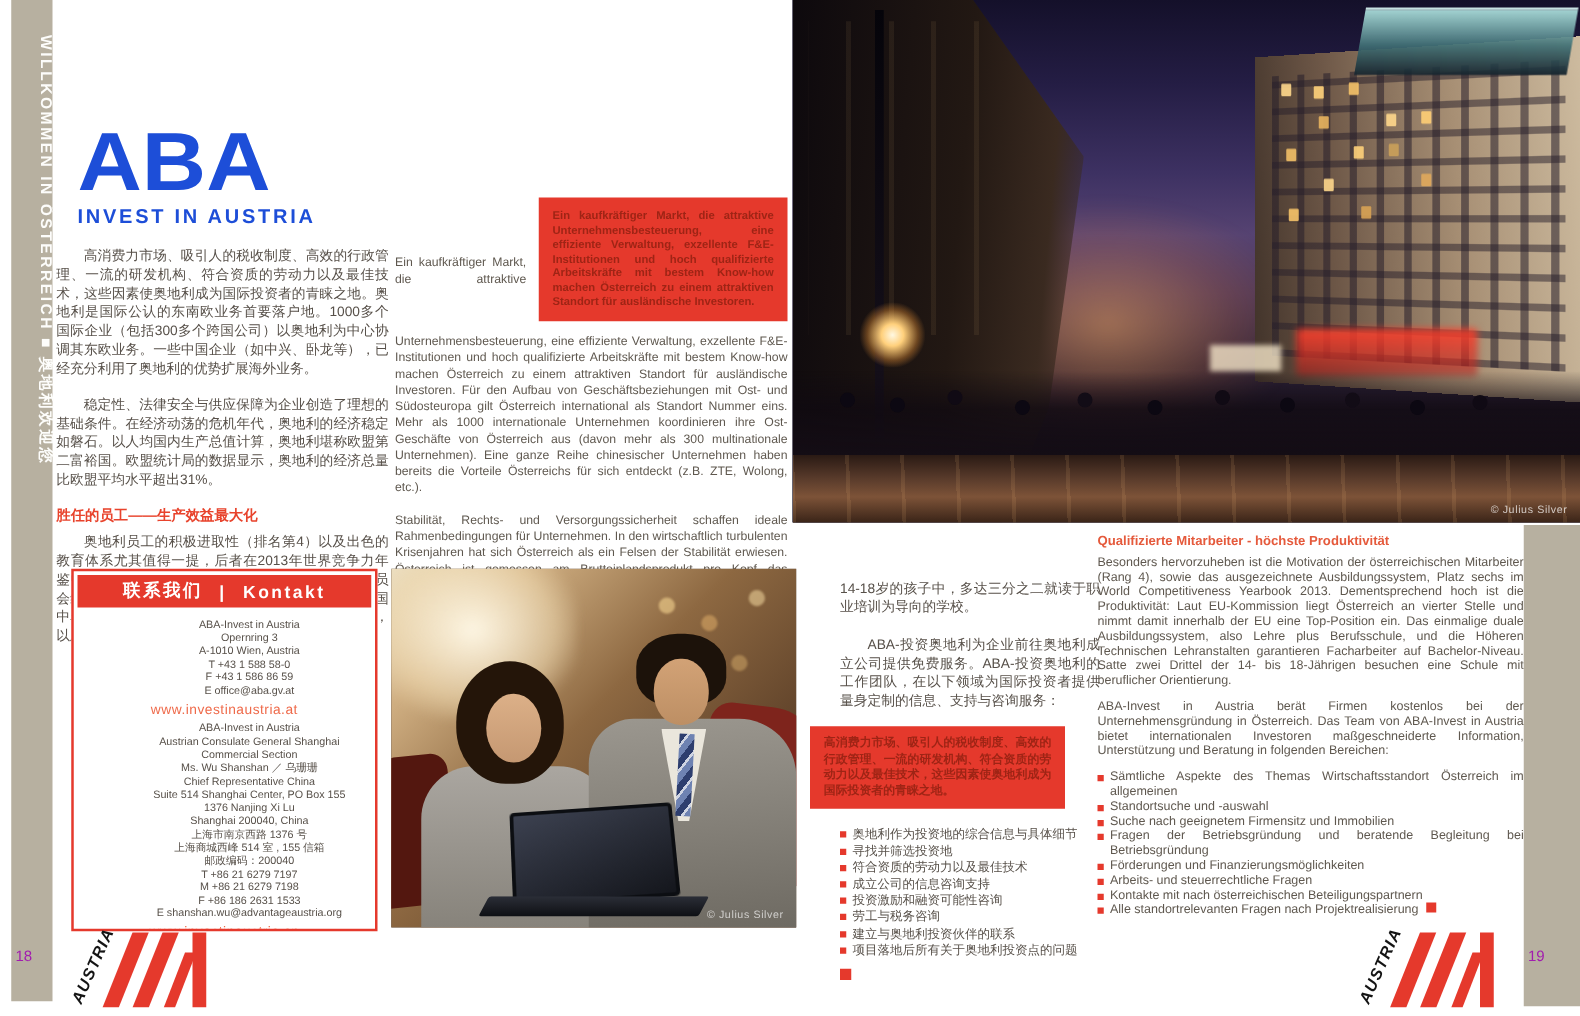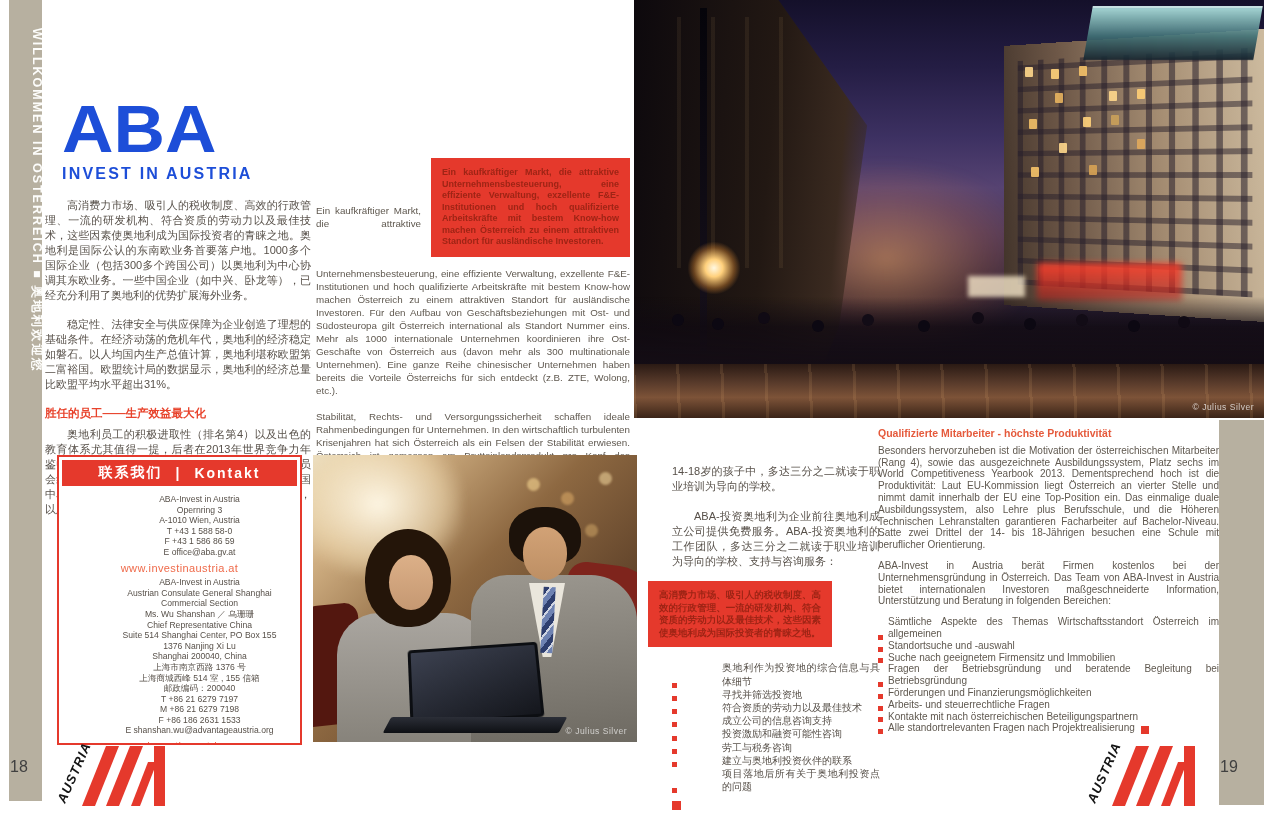--- a/index.html
+++ b/index.html
@@ -4,21 +4,21 @@
 <style>
   * { margin:0; padding:0; box-sizing:border-box; }
   html,body { background:#ffffff; }
   body { font-family:"Liberation Sans","DejaVu Sans",sans-serif; }
   #page { position:relative; width:1264px; height:813px; background:#fff; overflow:hidden; margin:0 auto; }
 
   
   .strip-left { position:absolute; left:9px; top:0; width:33px; height:801px; background:#b7b0a0; }
   .v-text { position:absolute; top:28px; left:36px; transform:rotate(90deg); transform-origin:0 0;
             white-space:nowrap; color:#fdfdfb; font-size:12.5px; font-weight:bold; letter-spacing:2px; }
-  .pagenum { position:absolute; width:20px; text-align:center; color:#404040; font-size:16px; }
+  .pagenum { position:absolute; width:20px; text-align:center; color:#a21caf; font-size:12px; }
   .pagenum-left { left:9px; top:758px; }
   .pagenum-right { left:1219px; top:758px; }
 
   
   .strip-right { position:absolute; left:1219px; top:420px; width:45px; height:385px; background:#b7b0a0; }
 
   
   .titleblock { position:absolute; left:45px; top:33px; width:587px; border-top:1px solid #dcd9d2; padding-top:7px; }
   .title-zh { font-size:21px; font-weight:bold; color:#3e3a34; letter-spacing:1px; }
   .title-de { font-size:13px; color:#46423b; letter-spacing:.4px; margin-top:3px; padding-bottom:7px; border-bottom:1px solid #dcd9d2; }
@@ -49,26 +49,26 @@
   .contact-header { margin:3px; height:26px; background:#e5392c; color:#fff; display:flex; align-items:center; justify-content:center; gap:13px; font-size:14px; font-weight:bold; letter-spacing:2px; }
   .contact-body { text-align:center; font-size:8.6px; line-height:10.6px; color:#575049; padding-top:5px; }
   .contact-body .blk { margin-bottom:5px; }
   .contact-body .ln { display:block;margin-left:40px; }
   .site { display:block; font-size:11px; font-weight:normal; color:#ef6a4a; letter-spacing:.4px; margin:4px 0; text-decoration:none; }
 
   
   .zh-col-right { position:absolute; left:672px; top:430px; width:208px; }
   .zh-col-right .p1 { text-indent:0; margin-bottom:15px;margin-top:34px; }
   .zh-col-right .p2 { text-indent:2em; margin-bottom:12px; }
-  .pullquote-zh { position:relative; margin-left:-24px; width:184px; font-size:9.5px; line-height:12.6px; padding:8px 11px; margin-bottom:14px; }
+  .pullquote-zh { position:relative; margin-left:-24px; width:204px; font-size:9.5px; line-height:12.6px; padding:8px 11px; margin-bottom:14px; }
 
   .bullets { list-style:none; }
-  .bullets li { display:flex; align-items:flex-end; }
+  .bullets li { display:flex; align-items:flex-start; }
   .sq { flex:0 0 auto; width:5px; height:5px; background:#e5392c; margin:4px 5px 0 0; }
-  .zh-bullets li { font-size:10px; line-height:13.2px; color:#575049;gap:40px; }
+  .zh-bullets li { font-size:10px; line-height:13.2px; color:#575049; }
   .de-bullets li { font-size:10px; line-height:11.8px; color:#5f584f; }
   .end-sq { display:inline-block; width:8px; height:8px; background:#e5392c; margin-left:6px; vertical-align:baseline; }
   .end-sq-block { display:block; width:9px; height:9px; background:#e5392c; margin-top:8px; }
 
   .de-col-right { position:absolute; left:878px; top:428px; width:341px; font-size:10px; line-height:11.8px; }
   .de-col-right .p2 { margin-top:9px; }
   .de-col-right .bullets { margin-top:9px; }
 
   
   .photo { position:absolute; overflow:hidden; }
@@ -243,21 +243,21 @@
     <div class="np np-sign2"></div>
     <div class="np np-crowd"></div>
     <div class="np np-heads"></div>
     <div class="np np-pavement"></div>
     <div class="np np-streaks"></div>
     <div class="photo-credit">© Julius Silver</div>
   </div>
 
   <div class="zh-col-right zh-body">
     <p class="p1">14-18岁的孩子中，多达三分之二就读于职业培训为导向的学校。</p>
-    <p class="p2">ABA-投资奥地利为企业前往奥地利成立公司提供免费服务。ABA-投资奥地利的工作团队，多达三分之二就读于职业培训为导向的学校、支持与咨询服务：</p>
+    <p class="p2">ABA-投资奥地利为企业前往奥地利成立公司提供免费服务。ABA-投资奥地利的工作团队，在以下领域为国际投资者提供量身定制的信息、支持与咨询服务：</p>
     <div class="pullquote pullquote-zh">高消费力市场、吸引人的税收制度、高效的行政管理、一流的研发机构、符合资质的劳动力以及最佳技术，这些因素使奥地利成为国际投资者的青睐之地。</div>
     <ul class="bullets zh-bullets">
       <li>
           <span class="sq"></span>
           <span>奥地利作为投资地的综合信息与具体细节</span>
         </li>
       <li>
           <span class="sq"></span>
           <span>寻找并筛选投资地</span>
         </li>

